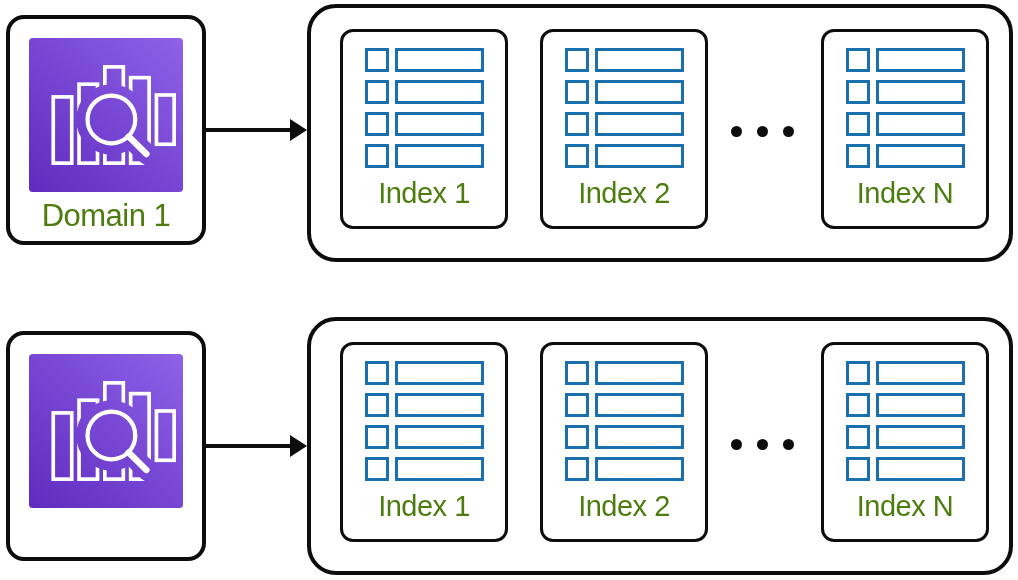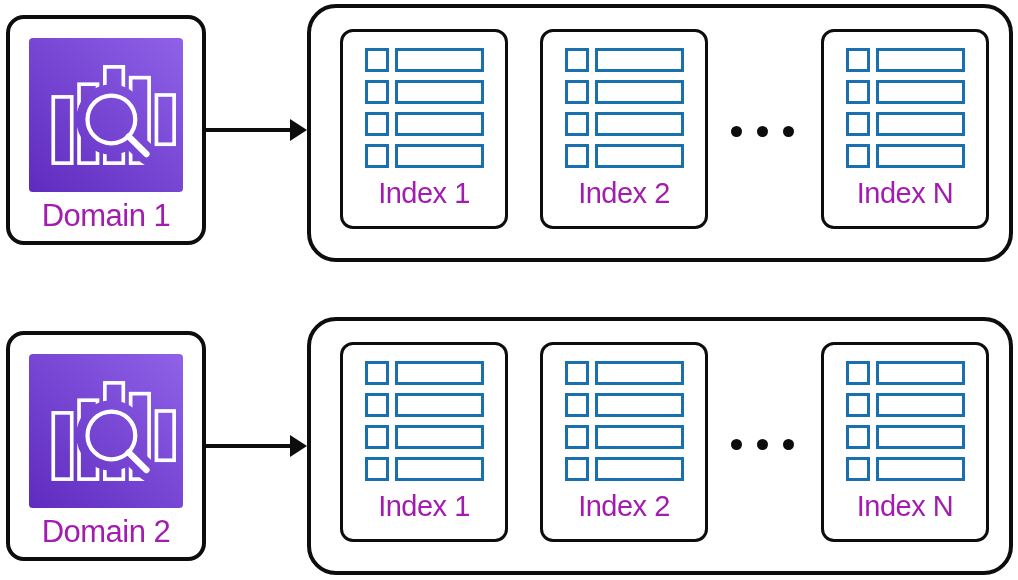--- a/index.html
+++ b/index.html
@@ -7,21 +7,21 @@
     --blue:#1a6fae;
     --bg:#ffffff;
   }
   *{margin:0;padding:0;box-sizing:border-box;}
   html,body{background:var(--bg);}
   .canvas{
     position:relative;
     width:1018px;height:580px;
     background:var(--bg);
     font-family:"Liberation Sans", sans-serif;
-    color:#a21caf;
+    color:#4d7c0f;
     overflow:hidden;
   }
   
   .domain-card{
     position:absolute;
     width:200px;height:230px;
     border:4px solid var(--outline);
     border-radius:18px;
     background:var(--bg);
     display:flex;flex-direction:column;align-items:center;
@@ -206,21 +206,20 @@
       <g fill="none" stroke="#ffffff" stroke-width="1.9" mask="url(#osMask)">
         <rect x="12.6" y="30.6" width="9.6" height="34.4"></rect>
         <rect x="26" y="24" width="9.6" height="41"></rect>
         <rect x="39.4" y="15" width="9.6" height="50"></rect>
         <rect x="52.8" y="20.6" width="9.6" height="44.4"></rect>
         <rect x="66.2" y="29.6" width="9.2" height="25.6"></rect>
       </g>
       <circle cx="42.8" cy="42.3" r="12.4" fill="none" stroke="#ffffff" stroke-width="2.2"></circle>
       <line x1="51.8" y1="51.2" x2="61" y2="60.3" stroke="#ffffff" stroke-width="3.3" stroke-linecap="round"></line>
     </svg>
-    <div class="domain-label">Domain 2</div>
   </div>
 
   <div class="arrow" style="left:206px;top:435px;">
     <div class="arrow-shaft"></div>
     <div class="arrow-head"></div>
   </div>
 
   <div class="group-box" style="top:317px;">
 
     <div class="index-card" style="left:29px;">

